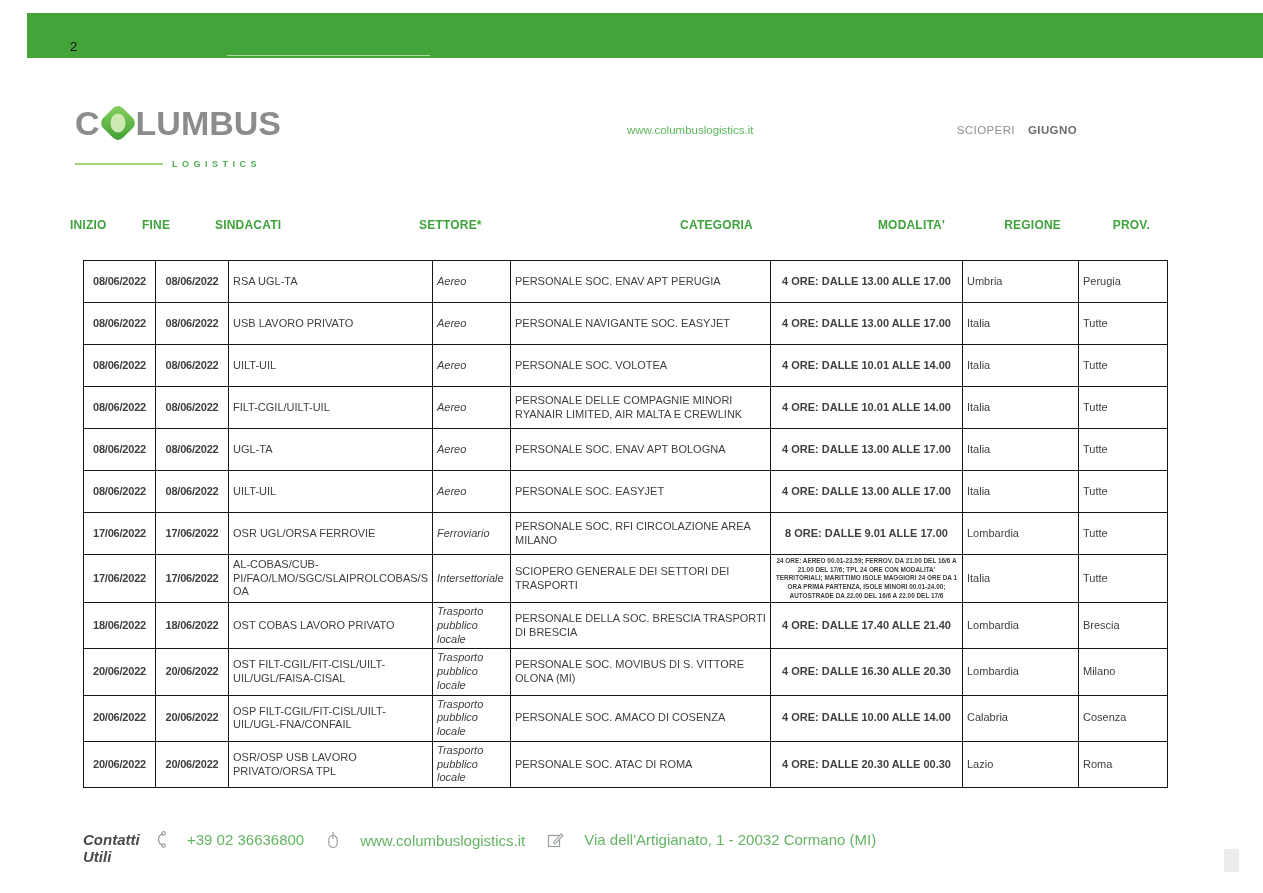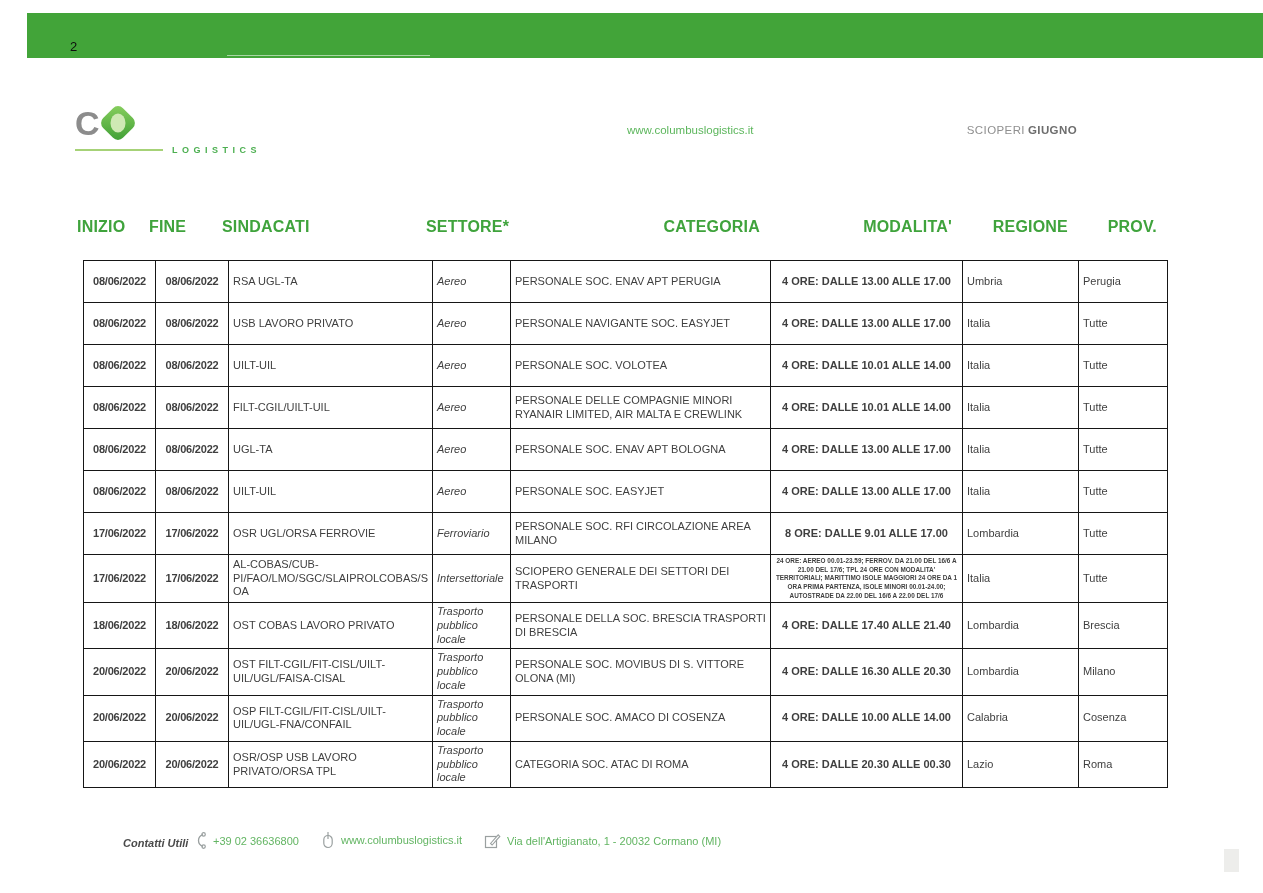--- a/index.html
+++ b/index.html
@@ -13,71 +13,72 @@
   .topbar{position:absolute;left:27px;top:13px;right:0;height:45px;background:var(--header-bar-green);}
   .pagenum{position:absolute;left:43px;bottom:4px;font-size:13px;color:#0e0e0e;}
   .topbar-underline{position:absolute;left:200px;bottom:2px;width:203px;height:1px;background:rgba(255,255,255,.55);}
   
   .logo{position:absolute;left:75px;top:106px;width:186px;}
   .logo-top{display:flex;align-items:center;color:#8c8c8c;font-size:34px;font-weight:700;line-height:1;}
   .logo-diamond{width:28px;height:28px;margin:0 4px;background:linear-gradient(135deg,#8bd160,#3c9d33);
     border-radius:7px;transform:rotate(45deg);position:relative;flex:0 0 auto;}
   .logo-dot{position:absolute;left:50%;top:50%;width:15px;height:19px;transform:translate(-50%,-50%) rotate(-45deg);
     background:#cfe9b4;border-radius:50%;}
-  .logo-bottom{display:flex;align-items:center;margin-top:5px;}
+  .logo-bottom{display:flex;align-items:center;margin-top:19px;}
   .logo-line{flex:1;height:2px;background:#a6d277;}
   .logo-sub{margin-left:9px;font-size:9px;font-weight:bold;letter-spacing:4.5px;color:var(--logo-green);}
   
   .site-link{position:absolute;left:627px;top:124px;font-size:11.5px;color:var(--link-green);text-decoration:none;}
   .doc-title{position:absolute;right:186px;top:124px;font-size:11.5px;color:#8f8f8f;letter-spacing:.4px;}
-  .doc-title b{color:#6d6d6d;font-weight:bold;margin-left:3px;}
-  
-  .thead{position:absolute;left:73px;top:218px;display:flex;font-size:16px;font-weight:bold;
+  .doc-title b{color:#6d6d6d;font-weight:bold;margin-left:13px;}
+  
+  .thead{position:absolute;left:66px;top:218px;display:flex;font-size:12px;font-weight:bold;
     color:var(--table-header-green);letter-spacing:.2px;}
   .th{box-sizing:border-box;}
   .th.left{text-align:left;padding-left:4px;}
   .th.center{text-align:right;}
   .col0{width:72px}.col1{width:73px}.col2{width:204px}.col3{width:78px}
   .col4{width:260px}.col5{width:192px}.col6{width:116px}.col7{width:89px}
   
   .tbl{position:absolute;left:83px;top:260px;width:1084px;border-collapse:collapse;table-layout:fixed;}
   .tbl td{border:1px solid #161616;font-size:11px;color:#3f3f3f;vertical-align:middle;
     padding:2px 4px;line-height:1.25;box-sizing:border-box;overflow:hidden;}
   .tbl tr{height:42px;}
   .c-date{font-weight:bold;text-align:center;color:#101010;padding:2px 1px;letter-spacing:-.2px;}
   .c-sind{overflow-wrap:anywhere;}
   .c-sett{font-style:italic;font-size:10.5px;color:#333;padding:2px 2px 2px 4px;margin-left:31px;}
   .c-cat{color:#3a3a3a;}
   .c-mod{font-weight:bold;text-align:center;color:#101010;padding:2px 6px;}
   .c-mod.tiny{font-size:6.4px;line-height:1.35;padding:2px 3px;letter-spacing:0;}
   .c-reg,.c-prov{text-align:left;}
   
-  .footer{position:absolute;left:83px;top:831px;display:flex;align-items:flex-end;font-size:11px;margin-left:40px;}
+  .footer{position:absolute;left:83px;top:831px;display:flex;align-items:flex-start;font-size:15px;}
   .contatti{font-weight:bold;font-style:italic;color:#4a4a4a;width:70px;}
-  .f-item{display:flex;align-items:center;color:var(--footer-green);}
+  .f-item{display:flex;align-items:center;color:var(--footer-green);gap:14px;}
   .f-item .txt{margin-left:6px;}
   .f-icon{flex:0 0 auto;}
   .gap1{margin-left:0px;}.gap3{margin-left:22px;}
   
   .scroll-thumb{position:absolute;left:1224px;top:849px;width:15px;height:23px;background:#ededeb;}
 </style>
 </head>
 <body style="--header-bar-green: #42A439; --table-header-green: #3FA33C; --link-green: #5CB65C; --logo-green: #4CAF50; --footer-green: #63B563;">
 
 <div class="topbar">
   <span class="pagenum">2</span>
   <span class="topbar-underline"></span>
 </div>
 
 <div class="logo">
   <div class="logo-top">
     <span>C</span>
     <span class="logo-diamond">
         <span class="logo-dot"></span>
       </span>
+    <span>LUMBUS</span>
   </div>
   <div class="logo-bottom">
     <span class="logo-line"></span>
     <span class="logo-sub">LOGISTICS</span>
   </div>
 </div>
 
 <a class="site-link" href="#">www.columbuslogistics.it</a>
 <div class="doc-title"><span>SCIOPERI</span><b>GIUGNO</b></div>
 
@@ -212,21 +213,21 @@
     <td class="c-cat">PERSONALE SOC. AMACO DI COSENZA</td>
     <td class="c-mod">4 ORE: DALLE 10.00 ALLE 14.00</td>
     <td class="c-reg">Calabria</td>
     <td class="c-prov">Cosenza</td>
   </tr>
       <tr>
     <td class="c-date">20/06/2022</td>
     <td class="c-date">20/06/2022</td>
     <td class="c-sind">OSR/OSP USB LAVORO PRIVATO/ORSA TPL</td>
     <td class="c-sett">Trasporto pubblico locale</td>
-    <td class="c-cat">CATEGORIA SOC. ATAC DI ROMA</td>
+    <td class="c-cat">PERSONALE SOC. ATAC DI ROMA</td>
     <td class="c-mod">4 ORE: DALLE 20.30 ALLE 00.30</td>
     <td class="c-reg">Lazio</td>
     <td class="c-prov">Roma</td>
   </tr>
     </tbody>
 </table>
 
 <div class="footer">
   <span class="contatti">Contatti Utili</span>
 

